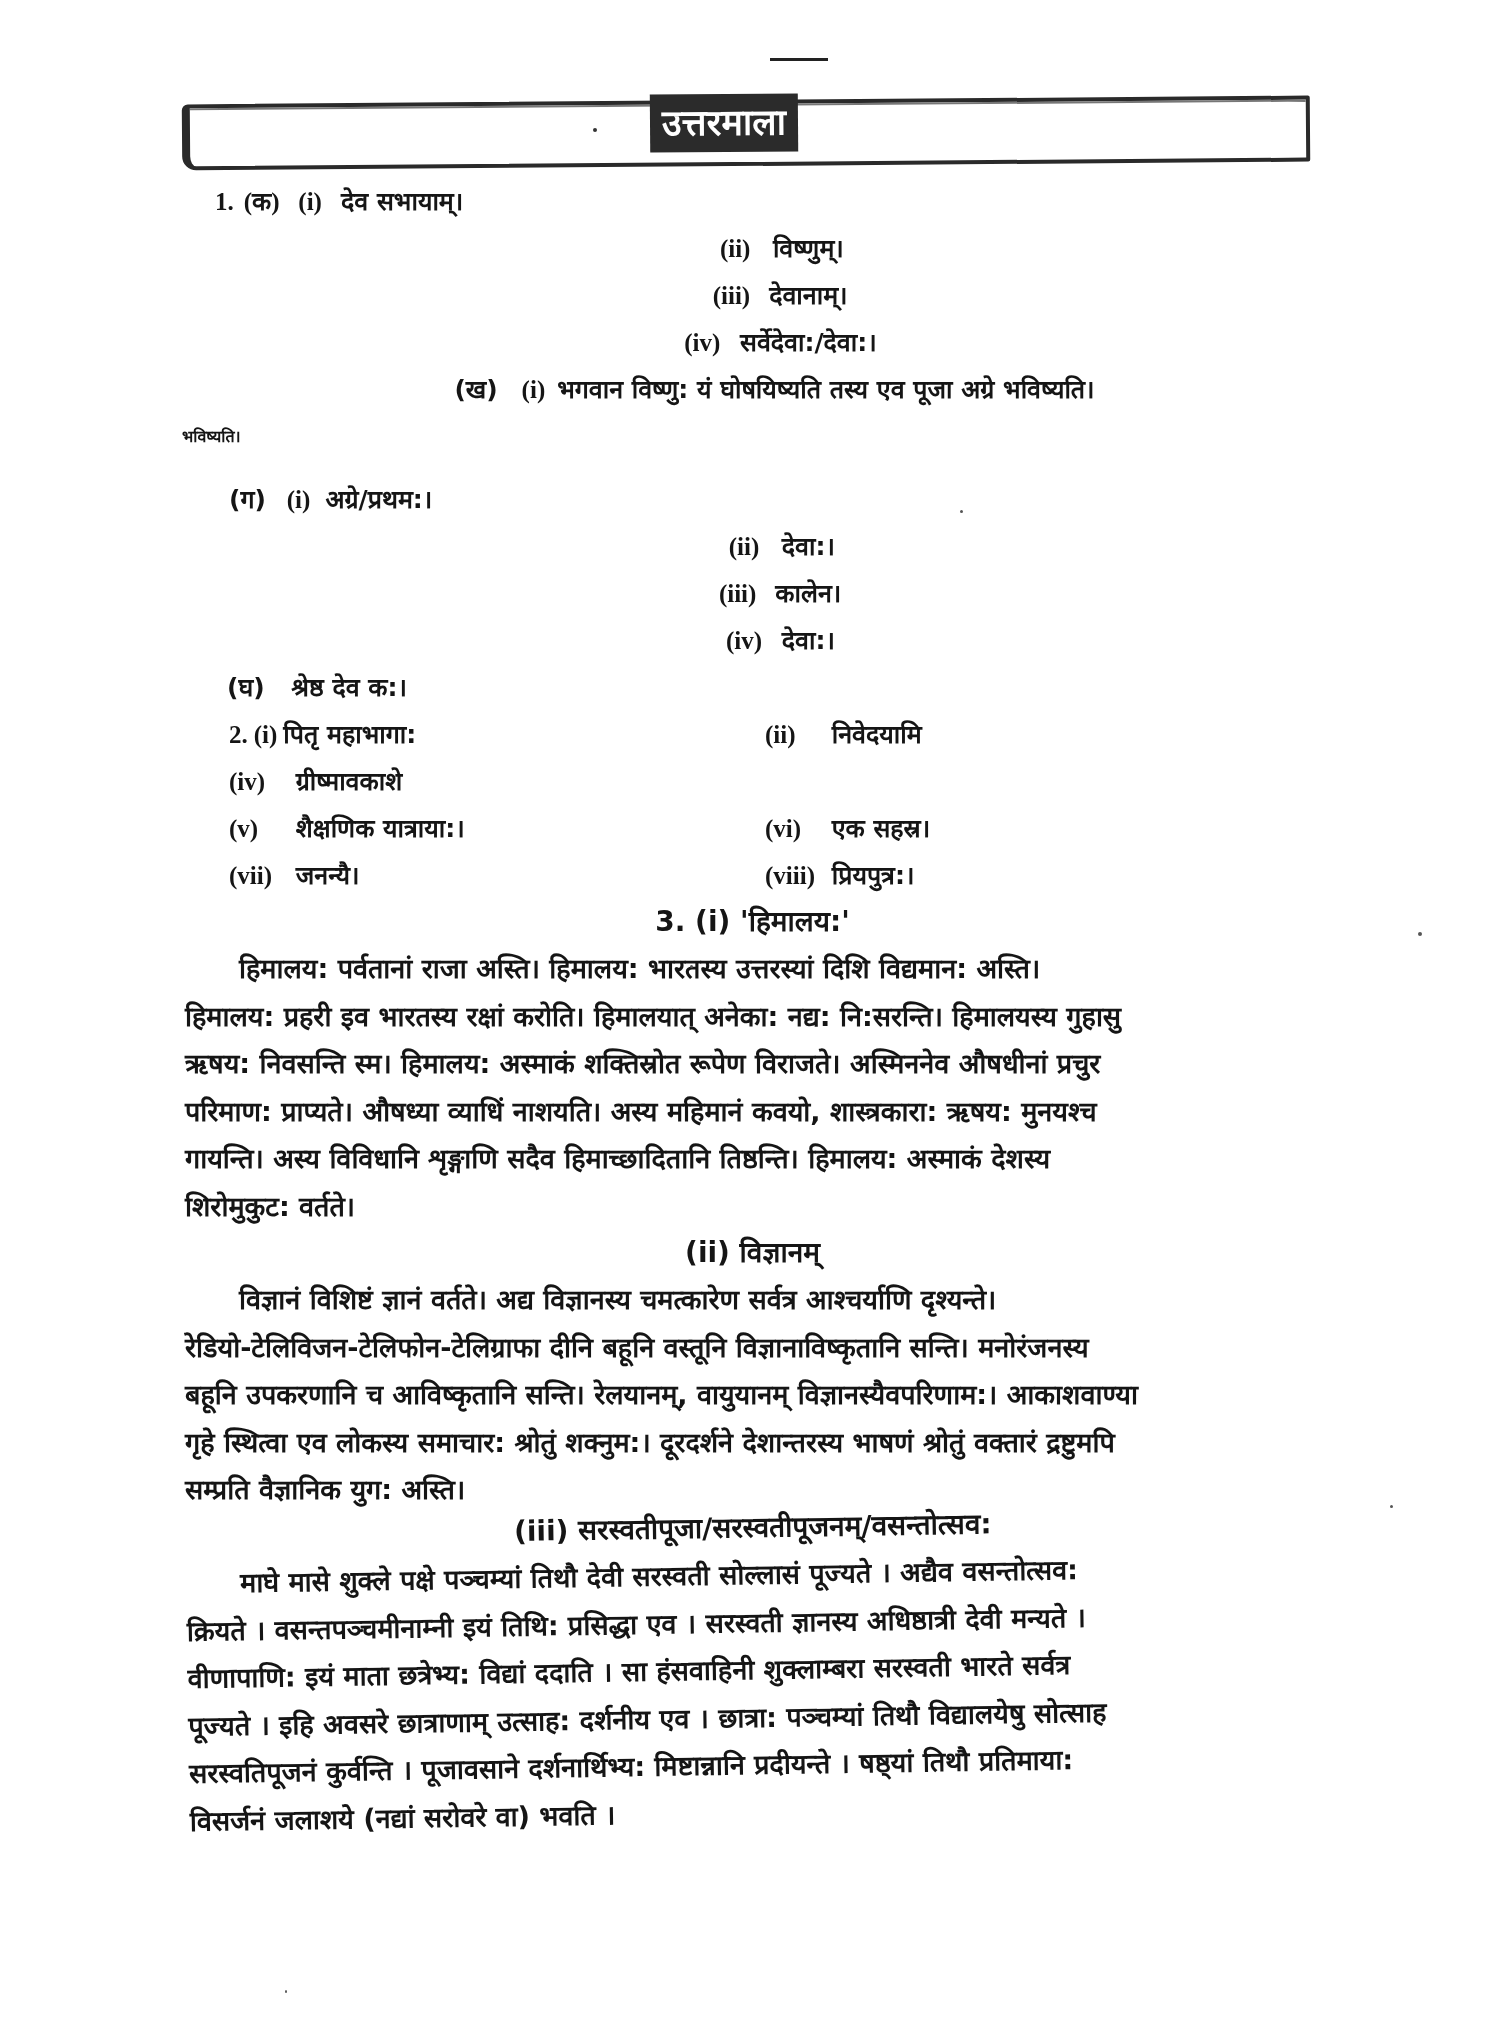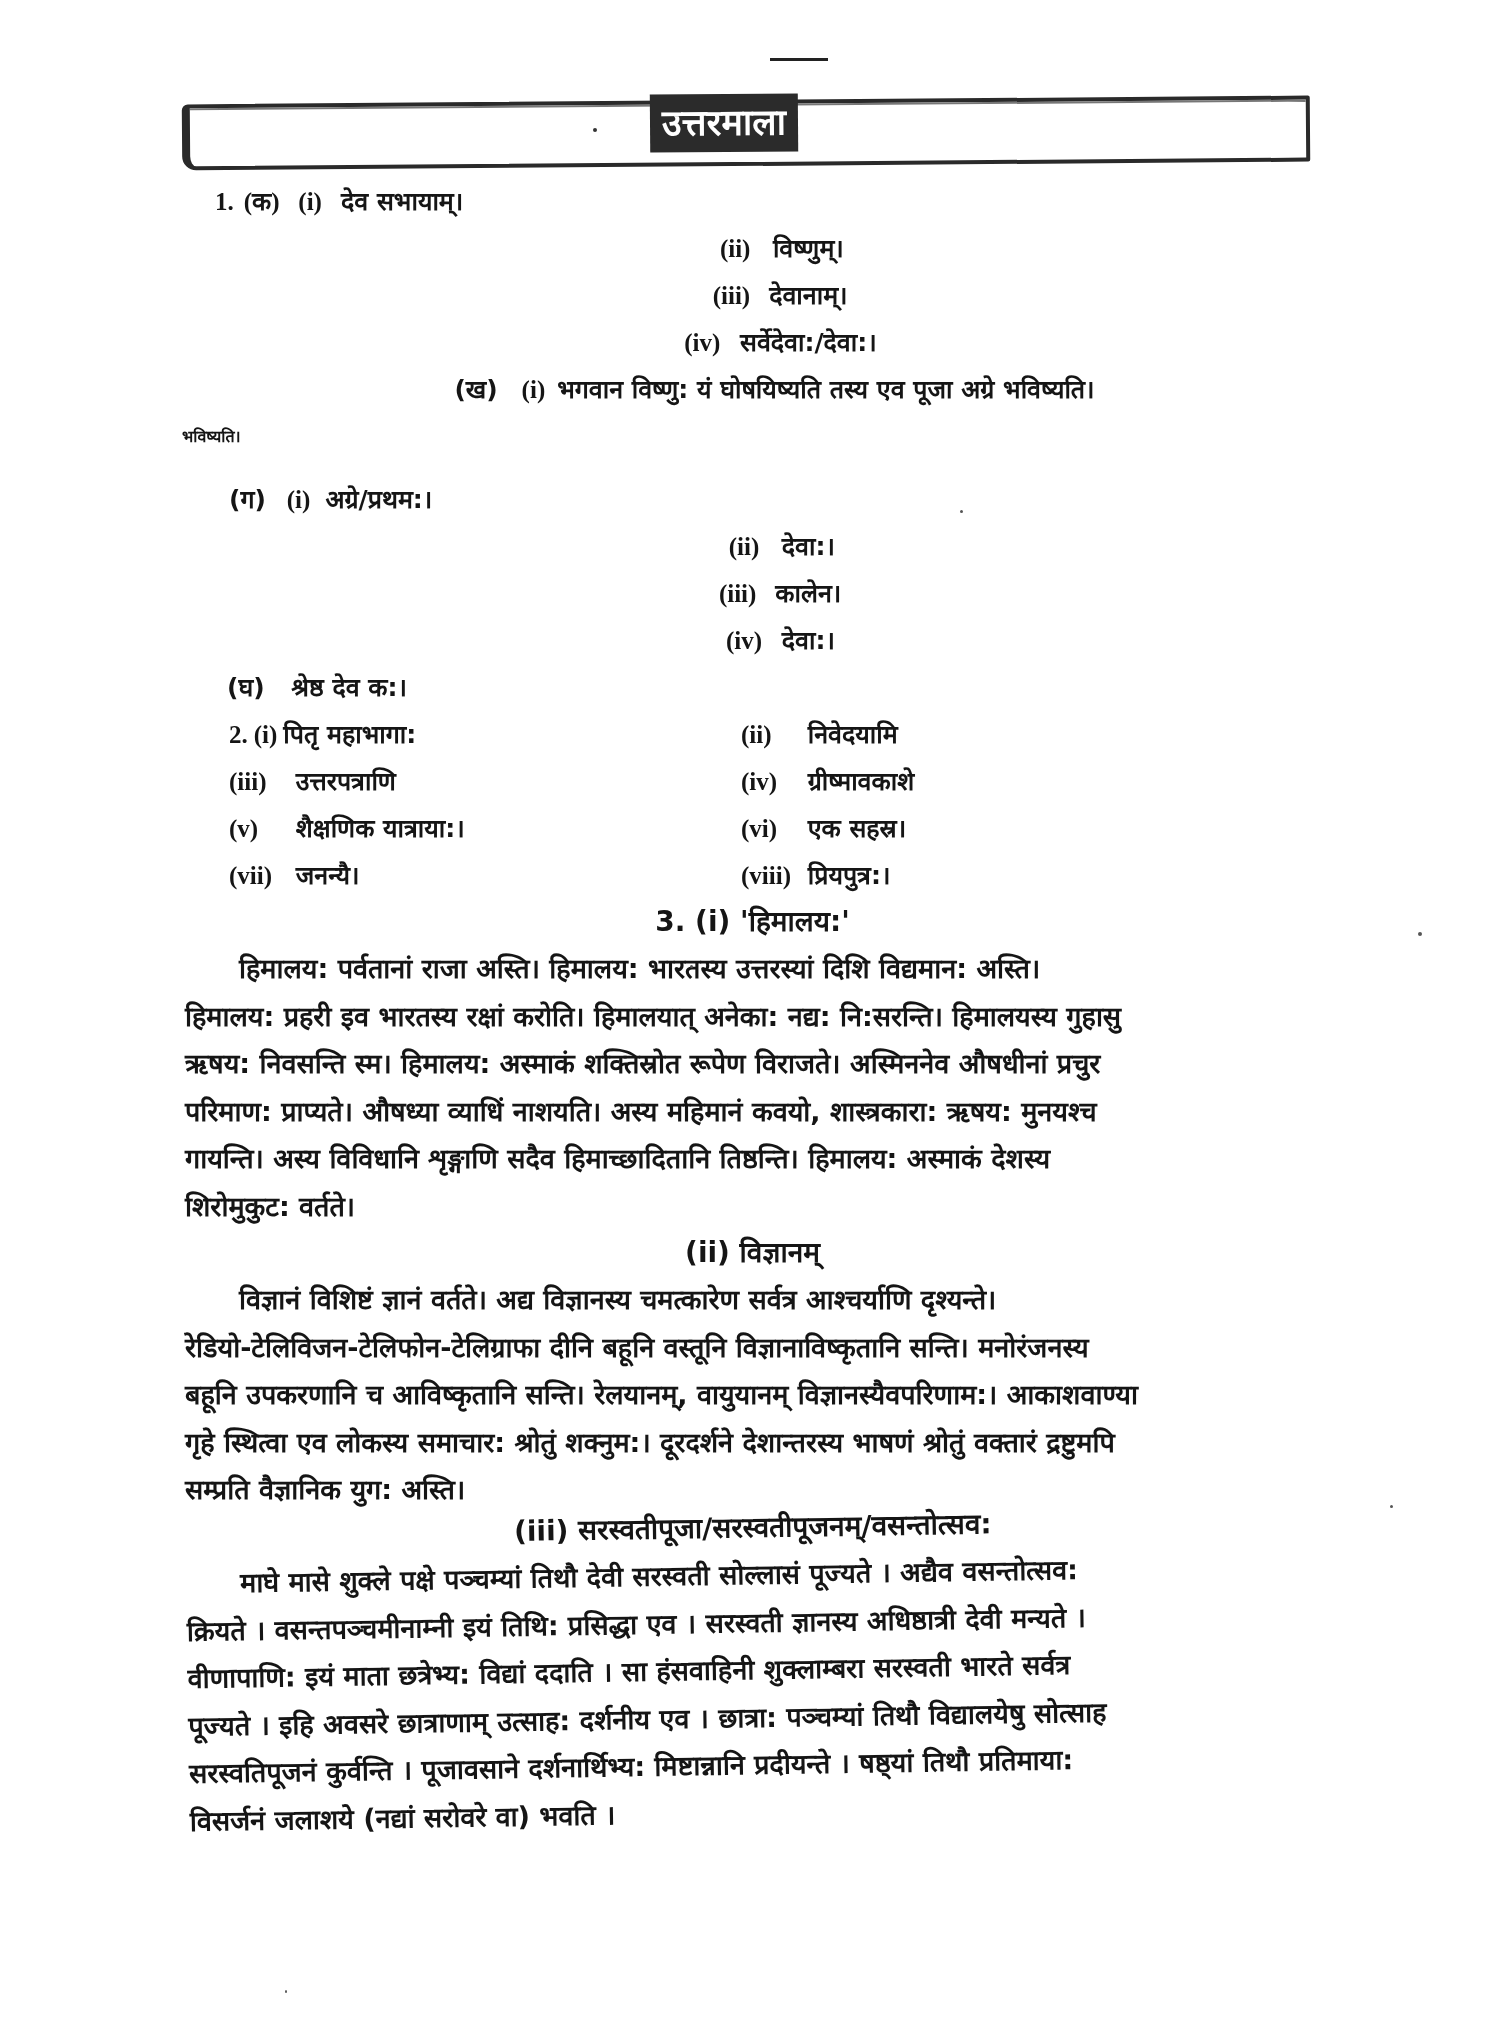--- a/index.html
+++ b/index.html
@@ -21,21 +21,21 @@
     transform: rotate(-0.45deg);
   }
   .banner-dot { position: absolute; left: 593px; top: 128px; width: 4px; height: 4px; background:#333; border-radius:50%; }
 
   .content { position: absolute; left: 185px; top: 178px; width: 1135px; }
   .line { font-size: 25px; line-height: 47px; white-space: nowrap; font-weight: bold; }
   .lbl { display: inline-block; min-width: 58px; font-family: "Liberation Serif", serif; font-weight: bold; }
   .q1 .lbl-main { font-family: "Liberation Serif", serif; font-weight: bold; margin-right: 10px; }
   .ind1 { padding-left: 45px; text-align: center; }
   .flush { margin-left: -2px; }
-  .two-col { display: flex; }
+  .two-col { display: flex; gap: 24px; }
   .two-col .col { width: 512px; }
   .heading { text-align: center; font-weight: bold; font-size: 28px; line-height: 46px; }
   .para {
     font-size: 27px; line-height: 47.5px; font-weight: bold; text-align: justify;
     text-align-last: left; width: 1125px;
   }
   .para .first { padding-left: 54px; }
   .para p { margin: 0; }
   .skew { transform: rotate(-0.9deg); transform-origin: left top; }
   .noise { position: absolute; background: #555; border-radius: 50%; }
@@ -82,21 +82,20 @@
       <span>श्रेष्ठ देव क:।</span>
     </div>
   </div>
 
   <div class="q2" style="padding-left:44px;">
     <div class="line two-col">
       <div class="col"><span class="lbl-main" style="font-family:'Liberation Serif',serif;margin-right:6px;">2.</span><span style="font-family:'Liberation Serif',serif;margin-right:6px;">(i)</span><span>पितृ महाभागा:</span></div>
       <div class="col"><span class="lbl">(ii)</span> <span>निवेदयामि</span></div>
     </div>
     <div class="line two-col">
-      <div class="col"><span class="lbl">(iii)</span> <span>उत्तरपत्राणि</span></div>
       <div class="col"><span class="lbl">(iv)</span> <span>ग्रीष्मावकाशे</span></div>
     </div>
     <div class="line two-col">
       <div class="col"><span class="lbl">(v)</span> <span>शैक्षणिक यात्राया:।</span></div>
       <div class="col"><span class="lbl">(vi)</span> <span>एक सहस्र।</span></div>
     </div>
     <div class="line two-col">
       <div class="col"><span class="lbl">(vii)</span> <span>जनन्यै।</span></div>
       <div class="col"><span class="lbl">(viii)</span> <span>प्रियपुत्र:।</span></div>
     </div>

